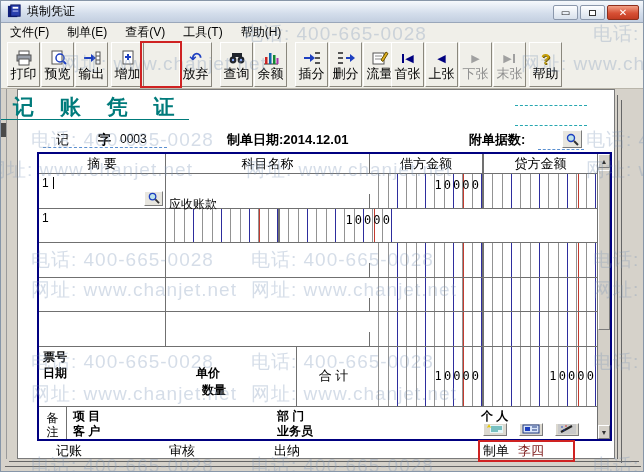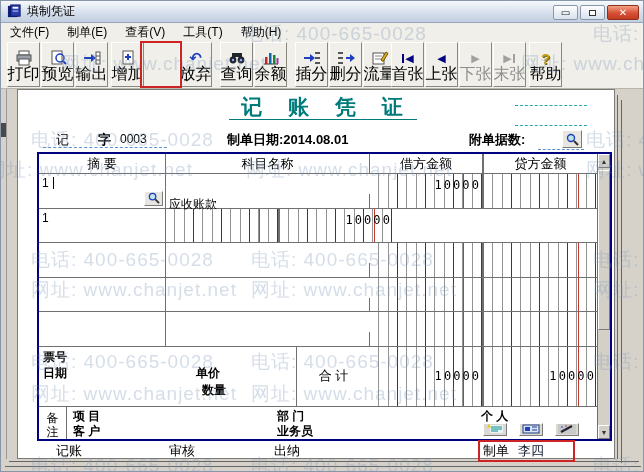--- a/index.html
+++ b/index.html
@@ -19,32 +19,32 @@
     font-size:10px;color:#222;line-height:1;}
   .wbtn.close{width:32px;background:linear-gradient(#f2a085,#d75035 55%,#c23c22);border-color:#8e2f1c;color:#fff;font-weight:bold;}
   .restore-glyph{width:7px;height:6px;border:1px solid #333;background:#fff;}
   
   .menubar{left:0;top:22px;width:644px;height:18px;background:#f0efe9;display:flex;align-items:center;}
   .menu-item{padding:1px 9px;font-size:12px;color:#000;}
   
   .toolbar{left:0;top:40px;width:644px;height:48px;background:#f0efe9;border-bottom:1px solid #b9b5aa;}
   .tbtn{position:absolute;top:1px;width:33px;height:45px;display:flex;flex-direction:column;align-items:center;
     justify-content:center;gap:1px;border:1px solid;border-color:#ffffff #8a877d #8a877d #ffffff;background:#f0efe9;}
-  .tbtn .lbl{font-size:16px;line-height:12px;color:#000;white-space:nowrap;}
+  .tbtn .lbl{font-size:13px;line-height:12px;color:#000;white-space:nowrap;}
   .tbtn.disabled .lbl{color:#8d8d8d;}
   .ich{height:17px;display:flex;align-items:center;justify-content:center;font-size:13px;}
   .nav-ic{color:#000080;font-size:11px;display:flex;align-items:center;}
   .tbtn.disabled .nav-ic{color:#a0a0a0;}
   .vbar{display:inline-block;width:2px;height:9px;background:currentColor;margin:0 1px;}
   .undo-ic{color:#1d3fc0;font-size:15px;font-weight:bold;}
   .help-ic{color:#caa000;font-weight:bold;font-size:15px;text-shadow:1px 1px 0 #7a6000;}
   
   .paper{left:16px;top:88px;width:598px;height:370px;background:#fff;border:1px solid #7a7a7a;}
   .edge{background:#666;}
-  .vtitle{top:92px;left:0;width:644px;text-align:center;font-size:21px;font-weight:bold;
+  .vtitle{top:92px;left:0;width:644px;font-size:21px;font-weight:bold;
     letter-spacing:10px;color:#007b7b;}
   .vtitle span{border-bottom:1px solid #007b7b;padding:0 4px 1px 12px;}
   .dash{border-top:1px dashed #27a7b0;height:0;}
   .info{font-size:13px;color:#000;white-space:nowrap;}
   .mini-btn{width:20px;height:18px;border:1px solid;border-color:#fff #7c7c7c #7c7c7c #fff;
     background:#e8e6df;display:flex;align-items:center;justify-content:center;}
   
   .vtable{left:36px;top:151px;width:575px;height:289px;border:2px solid #000080;display:flex;background:transparent;}
   .tgrid{width:558px;display:flex;flex-direction:column;}
   .thead{height:20px;display:flex;border-bottom:1px solid #707070;}
@@ -74,21 +74,21 @@
   .cursor{display:inline-block;width:1px;height:12px;background:#000;margin-left:4px;vertical-align:-2px;}
   .mag-in-cell{position:absolute;right:2px;bottom:2px;}
   
   .vscroll{width:13px;border-left:1px solid #707070;background:#d4d0c8;position:relative;}
   .sbtn{position:absolute;left:0;width:12px;height:14px;border:1px solid;border-color:#fff #7c7c7c #7c7c7c #fff;
     background:#d4d0c8;font-size:7px;display:flex;align-items:center;justify-content:center;color:#333;}
   .sthumb{position:absolute;left:0;top:16px;width:12px;height:160px;border:1px solid;
     border-color:#fff #7c7c7c #7c7c7c #fff;background:#d4d0c8;}
   
   .sig{font-size:13px;color:#000;white-space:nowrap;}
-  .sig-name{color:#0f172a;}
+  .sig-name{color:#7f1d1d;}
   .redrect{border:2px solid #cf2222;z-index:30;pointer-events:none;background:transparent;}
   .wm{position:absolute;font-size:19px;letter-spacing:1px;color:rgba(125,148,185,.32);
       white-space:nowrap;z-index:15;pointer-events:none;}
 </style>
 </head>
 <body>
 
 <div id="page">
 
   <div class="abs menubar">
@@ -255,21 +255,21 @@
 
   <div class="abs vtitle"><span>记 账 凭 证</span></div>
   <div class="abs dash" style="left:514px;top:104px;width:72px"></div>
   <div class="abs dash" style="left:514px;top:124px;width:72px"></div>
 
   <span class="abs info" style="left:55px;top:130px">记</span>
   <span class="abs info" style="left:97px;top:130px;font-weight:bold">字</span>
   <span class="abs info" style="left:119px;top:131px;font-size:12px">0003</span>
   <div class="abs dash" style="left:42px;top:146px;width:70px;border-color:#5a8fd0"></div>
   <div class="abs dash" style="left:114px;top:146px;width:52px;border-color:#5a8fd0"></div>
-  <span class="abs info" style="left:226px;top:130px;font-weight:bold"><span>制单日期:</span><span>2014.08.01</span></span>
+  <span class="abs info" style="left:226px;top:130px;font-weight:bold"><span>制单日期:</span><span>2014.12.01</span></span>
   <span class="abs info" style="left:468px;top:130px;font-weight:bold">附单据数:</span>
   <div class="abs dash" style="left:537px;top:148px;width:46px;border-color:#5a8fd0"></div>
   <div class="abs mini-btn" style="left:561px;top:129px">
     <svg width="14" height="13" viewBox="0 0 14 13">
         <circle cx="6" cy="5" r="3.5" fill="#bfe4ea" stroke="#1d3fc0" stroke-width="1.4"></circle>
         <line x1="9" y1="8" x2="13" y2="12" stroke="#333" stroke-width="2"></line>
       </svg>
   </div>
 
   <div class="abs vtable">

